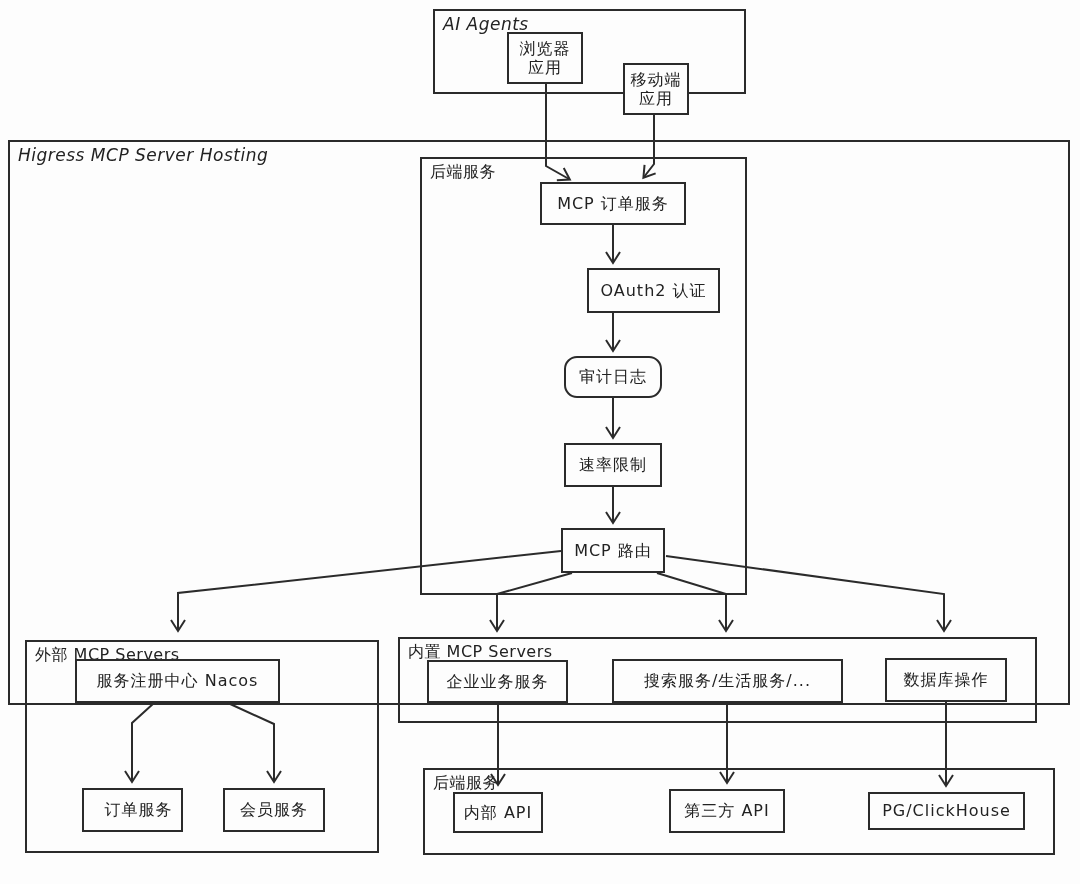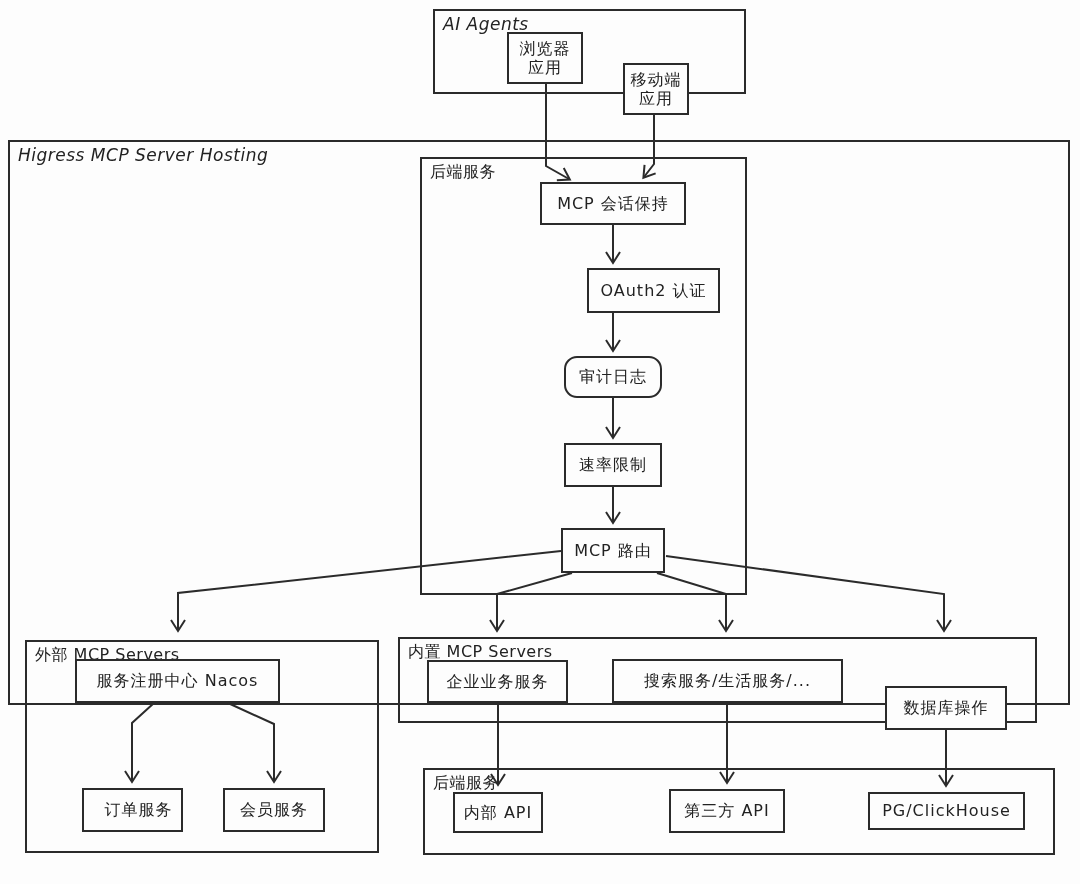--- a/index.html
+++ b/index.html
@@ -112,41 +112,41 @@
       <path d="M946,702 L946,785" marker-end="url(#arrow)"></path>
     </g>
   </svg>
 
   <div class="node" style="left:507px; top:32px; width:76px; height:52px;">浏览器
 应用</div>
 
   <div class="node" style="left:623px; top:32px; width:66px; height:52px;margin-top:31px;">移动端
 应用</div>
 
-  <div class="node" style="left:540px; top:182px; width:146px; height:43px;">MCP 会话保持</div>
+  <div class="node" style="left:540px; top:182px; width:146px; height:43px;">MCP 订单服务</div>
 
   <div class="node" style="left:547px; top:268px; width:133px; height:45px;margin-left:40px;">OAuth2 认证</div>
 
   <div class="node" style="left:564px; top:356px; width:98px; height:42px;border-radius:13px;">审计日志</div>
 
   <div class="node" style="left:564px; top:443px; width:98px; height:44px;">速率限制</div>
 
   <div class="node" style="left:561px; top:528px; width:104px; height:45px;">MCP 路由</div>
 
   <div class="node" style="left:75px; top:659px; width:205px; height:44px;">服务注册中心 Nacos</div>
 
   <div class="node" style="left:82px; top:788px; width:101px; height:44px;padding-left:12px;">订单服务</div>
 
   <div class="node" style="left:223px; top:788px; width:102px; height:44px;">会员服务</div>
 
   <div class="node" style="left:427px; top:660px; width:141px; height:43px;">企业业务服务</div>
 
   <div class="node" style="left:612px; top:659px; width:231px; height:44px;">搜索服务/生活服务/...</div>
 
-  <div class="node" style="left:885px; top:658px; width:122px; height:44px;margin-top:28px;">数据库操作</div>
+  <div class="node" style="left:885px; top:658px; width:122px; height:44px;">数据库操作</div>
 
   <div class="node" style="left:453px; top:792px; width:90px; height:41px;">内部 API</div>
 
   <div class="node" style="left:669px; top:789px; width:116px; height:44px;">第三方 API</div>
 
   <div class="node" style="left:868px; top:792px; width:157px; height:38px;">PG/ClickHouse</div>
 
 </div>
 
 </body></html>

